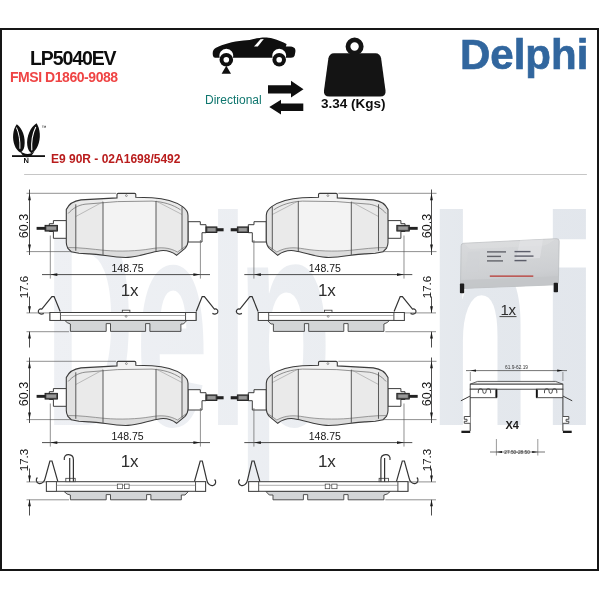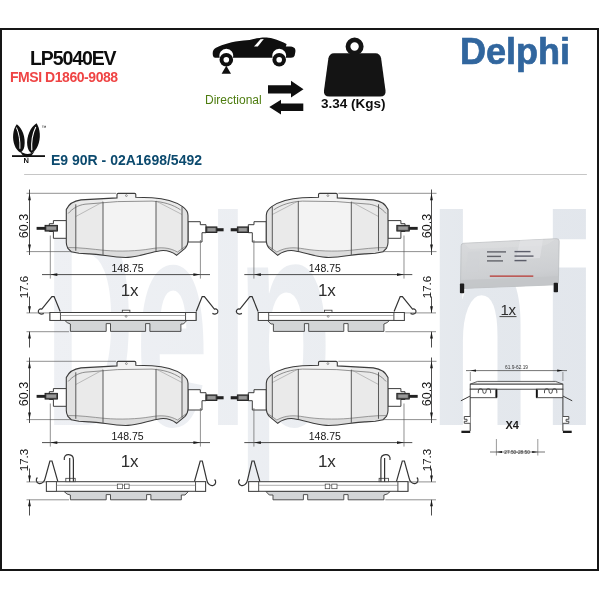--- a/index.html
+++ b/index.html
@@ -3,25 +3,25 @@
 <meta charset="utf-8">
 <style>
 html,body{margin:0;padding:0;background:#fff;}
 body{width:600px;height:600px;font-family:"Liberation Sans",sans-serif;}
 #page{position:relative;width:600px;height:600px;overflow:hidden;background:#fff;}
 .abs{position:absolute;}
 #frame{position:absolute;left:0px;top:28px;width:594.6px;height:539.2px;border:2.3px solid #161616;}
 #lp{left:10px;top:46.5px;font-size:19.5px;font-weight:bold;color:#0d0d0d;letter-spacing:-1.1px;margin-left:20px;}
 #fmsi{left:10px;top:68.5px;font-size:14px;font-weight:bold;color:#ef4444;letter-spacing:-0.45px;}
 #wva{left:10px;top:89px;font-size:14px;font-weight:bold;color:#0d0d0d;letter-spacing:-0.3px;}
-#e9{left:51px;top:151.5px;font-size:14px;font-weight:bold;color:#0c4a6e;}
+#e9{left:51px;top:151.5px;font-size:12px;font-weight:bold;color:#b91c1c;}
 #divider{left:24px;top:173.5px;width:563px;height:1.3px;background:#c6c6c6;border-radius:1px;}
-#directional{left:205px;top:92.5px;font-size:12px;color:#4d7c0f;}
+#directional{left:205px;top:92.5px;font-size:12px;color:#0f766e;}
 #kgs{left:321px;top:96px;font-size:13.5px;font-weight:bold;color:#0d0d0d;}
-#logo{left:460px;top:30.5px;font-size:36px;font-weight:bold;color:#31669e;letter-spacing:0px;-webkit-text-stroke:0.7px #31669e;}
+#logo{left:460px;top:30.5px;font-size:42px;font-weight:bold;color:#31669e;letter-spacing:0px;-webkit-text-stroke:0.7px #31669e;}
 </style>
 </head>
 <body>
 <div id="page">
 <svg class="abs" style="left:0;top:0;" width="600" height="600" viewBox="0 0 600 600">
 <defs>
         <linearGradient id="wmg" x1="0" y1="0" x2="1" y2="0">
 <stop offset="0" stop-color="#eef0f4"></stop>
 <stop offset="0.55" stop-color="#eaedf1"></stop>
 <stop offset="0.75" stop-color="#e4e8ed"></stop>

